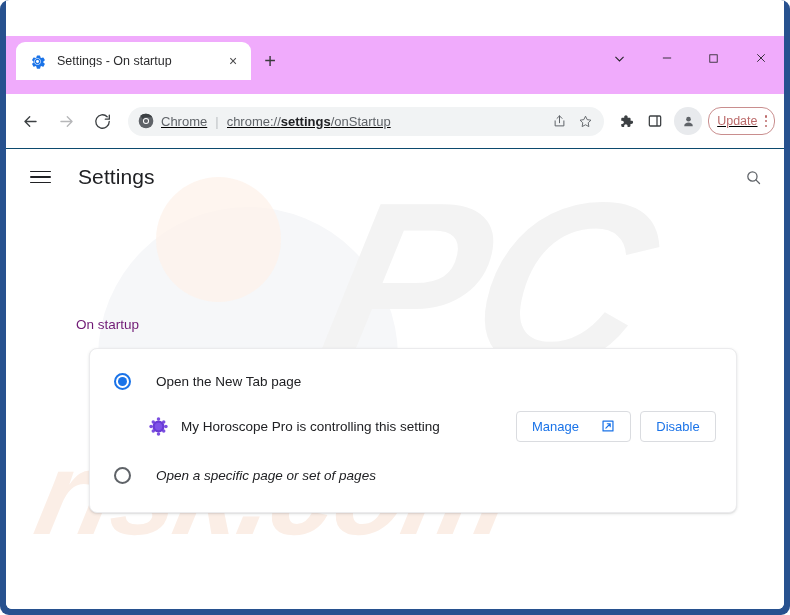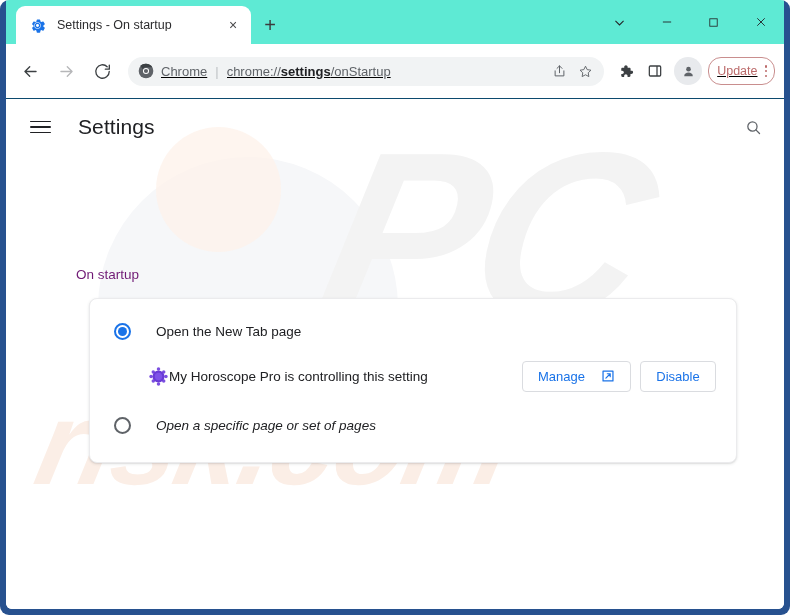--- a/index.html
+++ b/index.html
@@ -32,22 +32,23 @@
     right: 6px;
     bottom: 6px;
     background: #ffffff;
     border-radius: 0 0 6px 6px;
     overflow: hidden;
   }
 
   
   .titlebar {
     position: relative;
-    height: 44px;
-    background: #5eead4;
+    height: 58px;
+    background: #f0abfc;
+    margin-top: 36px;
   }
   .tab {
     position: absolute;
     left: 10px;
     top: 6px;
     width: 235px;
     height: 38px;
     background: #ffffff;
     border-radius: 9px 9px 0 0;
     display: flex;
@@ -377,42 +378,42 @@
     padding: 6px 20px 10px 59px;
     box-sizing: border-box;
     min-height: 48px;
   }
   .ext-icon {
     width: 19px; height: 19px;
     flex: 0 0 auto;
     display: block;
   }
   .ext-text {
-    margin-left: 1px;
+    margin-left: 13px;
     font-size: 13.5px;
     color: #202124;
   }
   .ext-actions {
     margin-left: auto;
     display: flex;
     align-items: center;
     gap: 9px;
   }
   .btn-outline {
     height: 31px;
     min-width: 76px;
     border: 1px solid #dadce0;
     border-radius: 4px;
     background: #fff;
     display: flex;
     align-items: center;
     justify-content: center;
     padding: 0 15px;
     box-sizing: border-box;
-    gap: 16px;
+    gap: 22px;
   }
   .btn-outline span.lbl {
     font-size: 13px;
     color: #1a73e8;
     font-weight: 500;
     white-space: nowrap;
   }
   .ext-link-icon { width: 14px; height: 14px; display: block; color: #1a73e8; }
 </style>
 </head>

